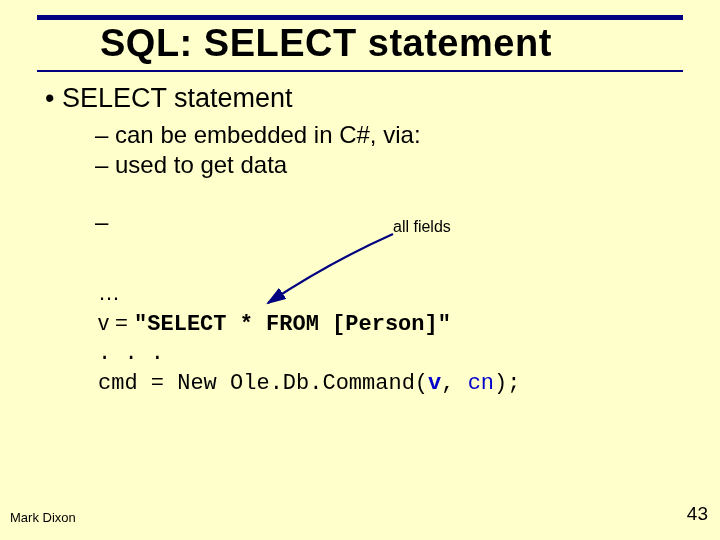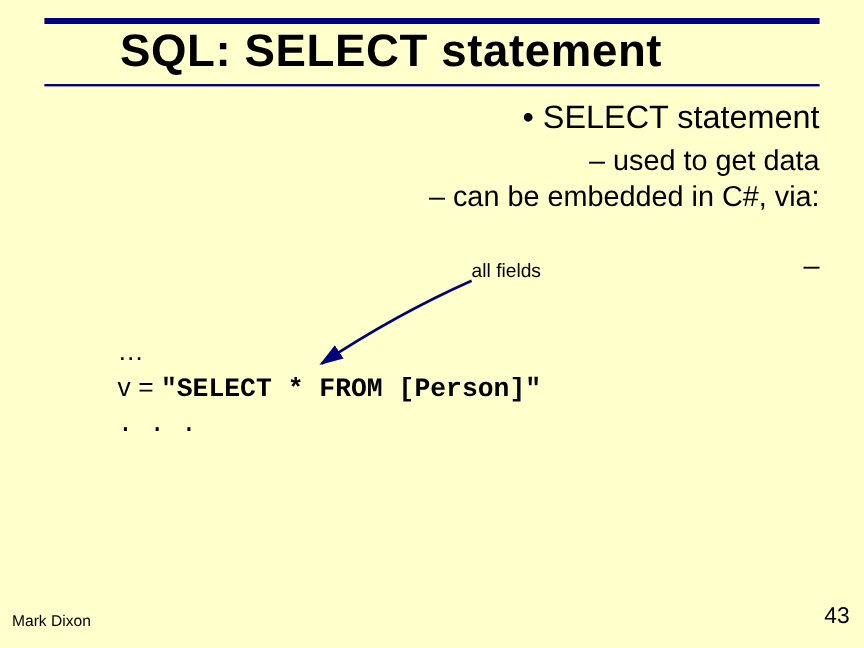--- a/index.html
+++ b/index.html
@@ -28,21 +28,20 @@
   .section-line {
     position: absolute;
     left: 37px; right: 37px; top: 70px;
     height: 2px;
     background: #000080;
   }
   .content {
     position: absolute;
     left: 37px; right: 37px; top: 83px;
     color: #000;
-    text-align: right;
   }
   .lvl1 {
     font-size: 27px;
     margin-left: 8px;
     margin-bottom: 6px;
   }
   .lvl2 {
     font-size: 24px;
     margin-left: 58px;
     line-height: 1.25;
@@ -93,36 +92,37 @@
 </style>
 </head>
 <body>
 
 <div class="rule-thick"></div>
 <div class="title">SQL: SELECT statement</div>
 <div class="section-line"></div>
 
 <div class="content">
   <div class="lvl1">•&nbsp;<span>SELECT statement</span></div>
+  <div class="lvl2">–&nbsp;<span>can be embedded in C#, via:</span></div>
   <div class="lvl2">–&nbsp;<span>used to get data</span></div>
-  <div class="lvl2">–&nbsp;<span>can be embedded in C#, via:</span></div>
   <div class="dash-row">–</div>
 </div>
 
 <div class="annot">all fields</div>
 
 <svg class="arrow-svg" viewBox="0 0 720 540">
   <defs>
     <marker id="ah" markerWidth="10" markerHeight="10" refX="8" refY="3" orient="auto" markerUnits="strokeWidth">
       <path d="M0,0 L9,3 L0,6 Z" fill="#000080"></path>
     </marker>
   </defs>
   <path d="M 393 234 Q 330 262 268 303" stroke="#000080" stroke-width="2.2" fill="none" marker-end="url(#ah)"></path>
 </svg>
 
 <div class="codeblock">
   <div class="codeline arial">…</div>
   <div class="codeline"><span class="arial">v = </span><span class="mono" style="font-weight:bold">"SELECT * FROM [Person]"</span></div>
   <div class="codeline mono">. . . </div>
+  <div class="codeline mono"><span>cmd = New Ole.Db.Command(</span><span class="param" style="font-weight:bold">v</span><span>, </span><span class="param">cn</span><span>);</span></div>
 </div>
 
 <div class="footer-left">Mark Dixon</div>
 <div class="footer-right">43</div>
 
 </body></html>

